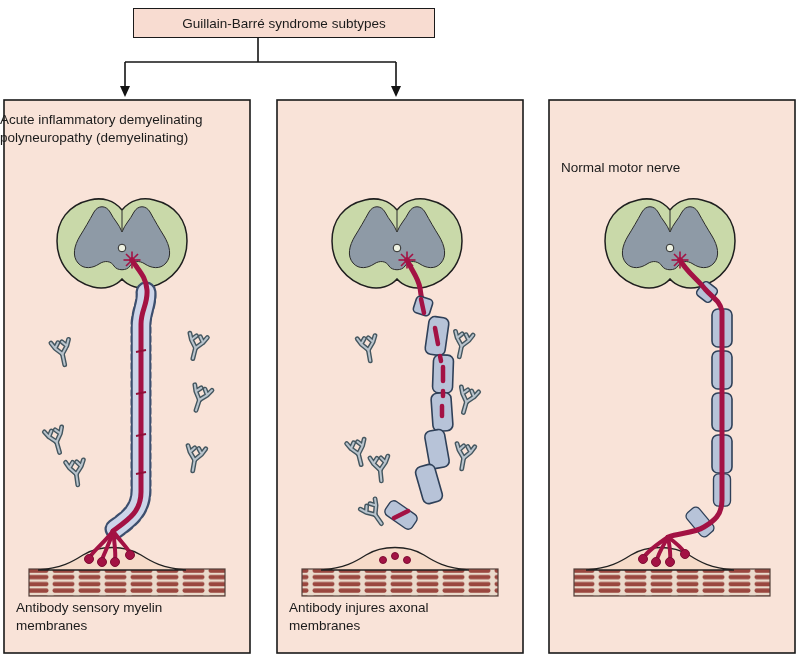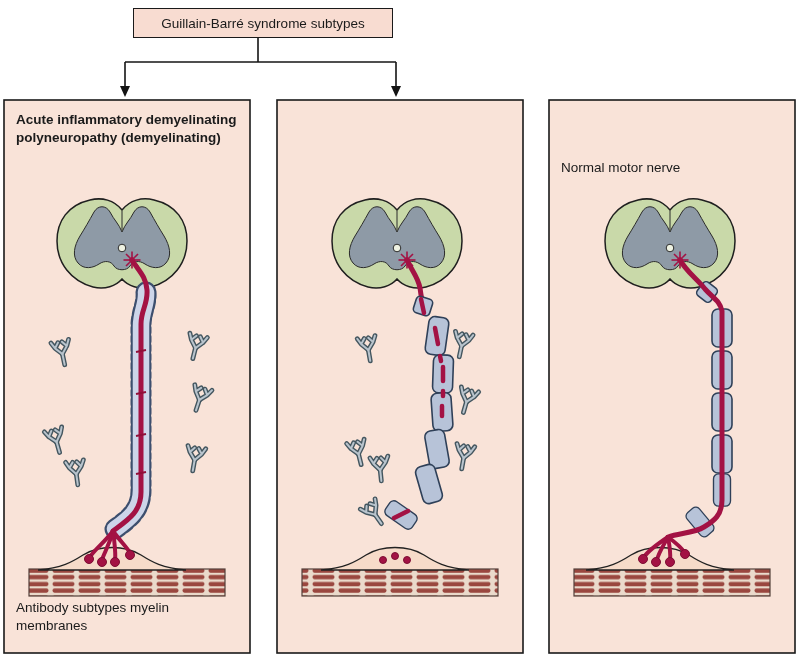--- a/index.html
+++ b/index.html
@@ -2,21 +2,21 @@
 <html><head>
 <meta charset="utf-8">
 <style>
   html,body{margin:0;padding:0;background:#ffffff;}
   .stage{
     position:relative;width:799px;height:660px;background:#ffffff;
     font-family:"Liberation Sans", sans-serif;color:#1b1b1b;overflow:hidden;
   }
   .stage svg{position:absolute;left:0;top:0;}
   .titlebox{
-    position:absolute;left:133px;top:8px;width:260px;height:30px;
+    position:absolute;left:133px;top:8px;width:302px;height:30px;
     background:#f8dcd1;border:1.6px solid #1a1a1a;box-sizing:border-box;
     display:flex;align-items:center;justify-content:center;
     font-size:13.5px;z-index:2;
   }
   .ptitle{
     position:absolute;z-index:2;font-size:13.5px;line-height:1.35;
   }
   .pcaption{
     position:absolute;z-index:2;font-size:13.5px;line-height:1.35;
   }
@@ -201,18 +201,19 @@
       <circle cx="670" cy="562" r="4.5"></circle>
       <circle cx="685" cy="554" r="4.5"></circle>
     </g>
   </g>
 </svg>
 
 <div class="titlebox">
   <span>Guillain-Barré syndrome subtypes</span>
 </div>
 
-<div class="ptitle" style="left:16px;top:111px;width:222px;font-weight:bold;">Acute inflammatory demyelinating polyneuropathy (demyelinating)</div>
+<div class="ptitle" style="left:0;top:111px;width:222px;">Acute inflammatory demyelinating polyneuropathy (demyelinating)</div>
 <div class="ptitle" style="left:561px;top:111px;width:222px;margin-top:48px;">Normal motor nerve</div>
 
-<div class="pcaption" style="left:16px;top:599px;width:185px;">Antibody subtypes myelin membranes</div>
+<div class="pcaption" style="left:16px;top:599px;width:185px;">Antibody sensory myelin membranes</div>
+<div class="pcaption" style="left:289px;top:599px;width:185px;">Antibody injures axonal membranes</div>
 
 </div>
 
 </body></html>

